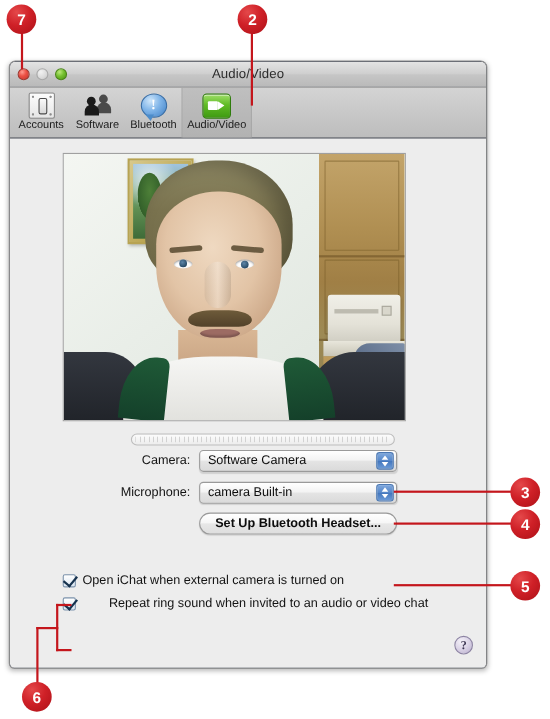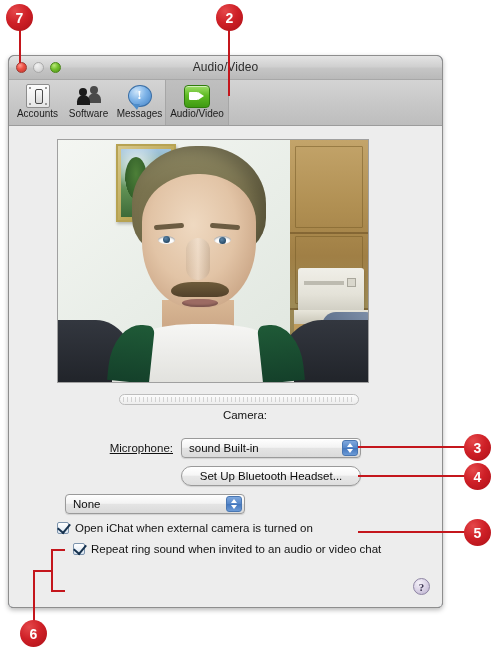--- a/index.html
+++ b/index.html
@@ -480,20 +480,21 @@
     border-radius: 10px;
     background: linear-gradient(to bottom, #ffffff 0%, #f6f6f6 45%, #e7e7e7 52%, #dedede 100%);
     box-sizing: border-box;
     display: flex;
     align-items: center;
     justify-content: center;
     font-size: 11.5px;
     color: #0d0d0d;
     box-shadow: 0 1px 1px rgba(0,0,0,0.12);
     white-space: nowrap;
+    font-weight: bold;
   }
 
   
   .chkrow {
     position: absolute;
     display: flex;
     align-items: center;
   }
   .chkbox {
     width: 12px; height: 12px;
@@ -628,21 +629,21 @@
         </div>
         <div class="tb-label">Software</div>
       </div>
 
       <div class="tb-item">
         <div class="tb-icon">
           <div class="ic-messages">
               <div class="bang">!</div>
             </div>
         </div>
-        <div class="tb-label">Messages</div>
+        <div class="tb-label">Bluetooth</div>
       </div>
 
 
       <div class="tb-item wide selected">
         <div class="tb-icon">
           <div class="ic-av">
             <div class="body"></div>
             <div class="lens"></div>
           </div>
         </div>
@@ -700,58 +701,58 @@
             <div class="v-stache"></div>
             <div class="v-mouth"></div>
           </div>
         </div>
       </div>
 
       <div id="grip-bar">
         <div class="hatch"></div>
       </div>
 
-      <div class="row" style="left:48px; top:283px; width:304px;flex-direction:column;">
+      <div class="row" style="left:48px; top:283px; width:304px;">
         <div class="row-label" style="width:116px;">Camera:</div>
-      </div>
-
-      <div class="row" style="left:48px; top:312px; width:304px;">
-        <div class="row-label" style="width:116px;text-decoration:underline;">Microphone:</div>
         <div class="popup" style="margin-left:8px; width:180px;">
-          <span class="txt">sound Built-in</span>
+          <span class="txt">Software Camera</span>
           <span class="arrows">
             <span class="up"></span>
               <span class="dn"></span>
           </span>
         </div>
       </div>
 
-      <div class="row" style="left:48px; top:340px; width:304px;">
-        <div style="width:116px;"></div>
-        <div class="pushbtn" style="margin-left:8px; width:180px;">Set Up Bluetooth Headset...</div>
-      </div>
-
-      <div class="row" style="left:48px; top:368px; width:304px;">
+      <div class="row" style="left:48px; top:312px; width:304px;">
+        <div class="row-label" style="width:116px;">Microphone:</div>
         <div class="popup" style="margin-left:8px; width:180px;">
-          <span class="txt">None</span>
+          <span class="txt">camera Built-in</span>
           <span class="arrows">
             <span class="up"></span>
               <span class="dn"></span>
           </span>
         </div>
       </div>
 
+      <div class="row" style="left:48px; top:340px; width:304px;">
+        <div style="width:116px;"></div>
+        <div class="pushbtn" style="margin-left:8px; width:180px;">Set Up Bluetooth Headset...</div>
+      </div>
+
+      <div class="row" style="left:48px; top:368px; width:304px;">
+      </div>
+
       <div class="chkrow" style="left:48px; top:396px;">
         <span class="chkbox">
             <span class="tick"></span>
           </span>
         <span class="chklabel">Open iChat when external camera is turned on</span>
       </div>
 
-      <div class="chkrow" style="left:64px; top:417px;">
+      <div class="chkrow" style="left:48px; top:417px;gap:24px;">
         <span class="chkbox">
             <span class="tick"></span>
           </span>
         <span class="chklabel">Repeat ring sound when invited to an audio or video chat</span>
       </div>
 
       <div id="help-btn">?</div>
 
     </div>
   </div>

